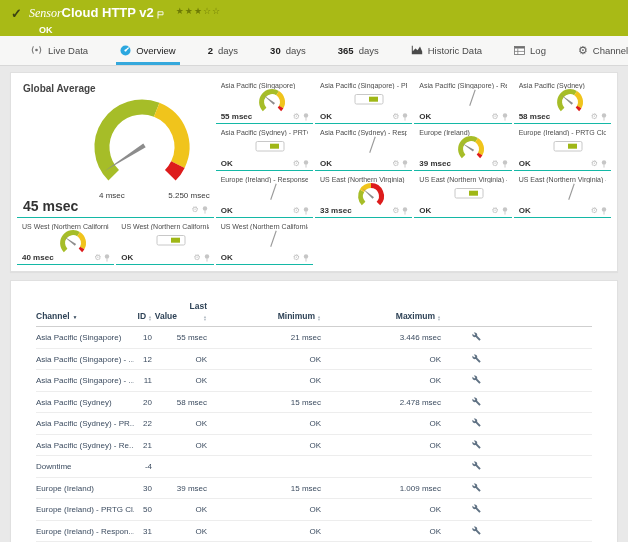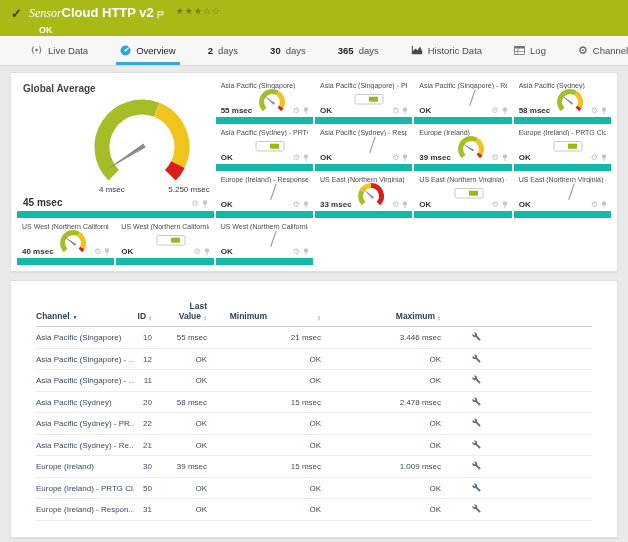--- a/index.html
+++ b/index.html
@@ -24,54 +24,54 @@
   .tab { display:flex; align-items:center; gap:5px; font-size:9.5px; color:#4a4a4a; text-decoration:none; padding:2px 4px 0; border-bottom:3px solid transparent; cursor:pointer; white-space:nowrap; }
   .tab.active { border-bottom-color:#35a8dc; color:#222; }
   .tab-num { font-weight:bold; color:#222; }
   .tab-icon { display:inline-flex; align-items:center; }
   .tab-gear { font-size:11px; color:#555; line-height:1; }
   
   .content { padding:6px 10px 0; }
   .panel { background:#fff; border:1px solid #e0e0e0; box-shadow:0 1px 1px rgba(0,0,0,0.04); }
   
   .gauge-grid { display:grid; grid-template-columns:repeat(6,1fr); grid-auto-rows:45px; gap:2px; padding:6px; }
-  .tile { position:relative; border-bottom:7px solid #14b8a6; overflow:hidden; cursor:pointer; }
+  .tile { position:relative; border-bottom:1px solid #14b8a6; overflow:hidden; cursor:pointer; }
   .tile.big { grid-column:1 / span 2; grid-row:1 / span 3; padding:4px 6px; }
   .big-title { font-size:10px; font-weight:bold; color:#444; }
   .big-gauge { position:absolute; right:8px; top:12px; }
   .scale-min { position:absolute; bottom:17px; left:82px; font-size:8px; color:#3a3a3a; }
   .scale-max { position:absolute; bottom:17px; right:4px; font-size:8px; color:#3a3a3a; }
   .tile.small { padding:3px 5px 2px; }
   .tile-title { font-size:7px; color:#4c4c4c; white-space:nowrap; overflow:hidden; }
   .tile-graphic { position:absolute; left:58%; top:8px; transform:translateX(-50%); }
   .tile-graphic.bar { top:13px; }
   .tile-footer { position:absolute; left:5px; right:4px; bottom:2px; display:flex; justify-content:space-between; align-items:flex-end; }
   .tile.big .tile-footer { left:6px; right:6px; bottom:3px; }
   .tile-value { font-size:8px; font-weight:bold; color:#333; }
-  .big-value { font-size:10px; }
+  .big-value { font-size:14px; }
   .tile-icons { display:flex; gap:3px; align-items:flex-end; }
   .tile-gear { font-size:8px; line-height:1; color:#c2c2c2; cursor:pointer; }
   .tile-pin { display:inline-flex; cursor:pointer; }
   
   .table-panel { margin-top:8px; min-height:258px; padding:20px 25px 10px; }
   .thead { display:flex; align-items:flex-end; padding-bottom:5px; border-bottom:1px solid #cfcfcf; color:#2f4357; font-weight:bold; font-size:8.5px; }
   .trow { display:flex; align-items:center; border-bottom:1px solid #ededed; height:21.5px; font-size:8px; color:#3c4c60; }
   .c-channel { width:98px; text-align:left; }
   .c-id { width:18px; text-align:right; }
   .c-last { width:55px; text-align:right; }
-  .c-min { width:114px; text-align:right;gap:48px; }
+  .c-min { width:114px; text-align:right; }
   .c-max { width:120px; text-align:right; }
   .c-act { width:70px; text-align:center; }
   .th { display:inline-flex; align-items:flex-end; cursor:pointer; }
   .th.right { justify-content:flex-end; }
   .sorted { font-size:5px; color:#2f4357; font-style:normal; margin-left:3px; margin-bottom:1px; }
   .sortstack { display:inline-flex; flex-direction:column; margin-left:2px; margin-bottom:0; }
   .sortstack i { font-style:normal; font-size:4px; line-height:3.2px; color:#b3bcc4; }
   .hl { display:flex; flex-direction:column; align-items:flex-end; line-height:1.2; }
-  .hl2 { display:inline-flex; align-items:flex-end; }
+  .hl2 { display:inline-flex; align-items:flex-end;gap:24px; }
   .cell { white-space:nowrap; overflow:hidden; }
   .wrench { background:none; border:none; padding:0; cursor:pointer; display:inline-flex; }
 </style>
 </head>
 <body>
 
 <div class="page">
 
   <header class="banner">
     <span class="check">✓</span>
@@ -575,20 +575,32 @@
             <span class="c-last cell">OK</span>
             <span class="c-min cell">OK</span>
             <span class="c-max cell">OK</span>
             <span class="c-act cell"><button class="wrench">
                 <svg width="9" height="9" viewBox="0 0 24 24">
                   <path d="M22.7 19l-9.1-9.1c.9-2.3.4-5-1.5-6.9-2-2-5-2.4-7.4-1.3L9 6 6 9 1.6 4.7C.4 7.1.9 10.1 2.9 12.1c1.9 1.9 4.6 2.4 6.9 1.5l9.1 9.1c.4.4 1 .4 1.4 0l2.3-2.3c.5-.4.5-1.1.1-1.4z" fill="#5f7183"></path>
                 </svg>
               </button></span>
           </div>
           <div class="trow">
+            <span class="c-channel cell">Downtime</span>
+            <span class="c-id cell">-4</span>
+            <span class="c-last cell"></span>
+            <span class="c-min cell"></span>
+            <span class="c-max cell"></span>
+            <span class="c-act cell"><button class="wrench">
+                <svg width="9" height="9" viewBox="0 0 24 24">
+                  <path d="M22.7 19l-9.1-9.1c.9-2.3.4-5-1.5-6.9-2-2-5-2.4-7.4-1.3L9 6 6 9 1.6 4.7C.4 7.1.9 10.1 2.9 12.1c1.9 1.9 4.6 2.4 6.9 1.5l9.1 9.1c.4.4 1 .4 1.4 0l2.3-2.3c.5-.4.5-1.1.1-1.4z" fill="#5f7183"></path>
+                </svg>
+              </button></span>
+          </div>
+          <div class="trow">
             <span class="c-channel cell">Europe (Ireland)</span>
             <span class="c-id cell">30</span>
             <span class="c-last cell">39 msec</span>
             <span class="c-min cell">15 msec</span>
             <span class="c-max cell">1.009 msec</span>
             <span class="c-act cell"><button class="wrench">
                 <svg width="9" height="9" viewBox="0 0 24 24">
                   <path d="M22.7 19l-9.1-9.1c.9-2.3.4-5-1.5-6.9-2-2-5-2.4-7.4-1.3L9 6 6 9 1.6 4.7C.4 7.1.9 10.1 2.9 12.1c1.9 1.9 4.6 2.4 6.9 1.5l9.1 9.1c.4.4 1 .4 1.4 0l2.3-2.3c.5-.4.5-1.1.1-1.4z" fill="#5f7183"></path>
                 </svg>
               </button></span>

